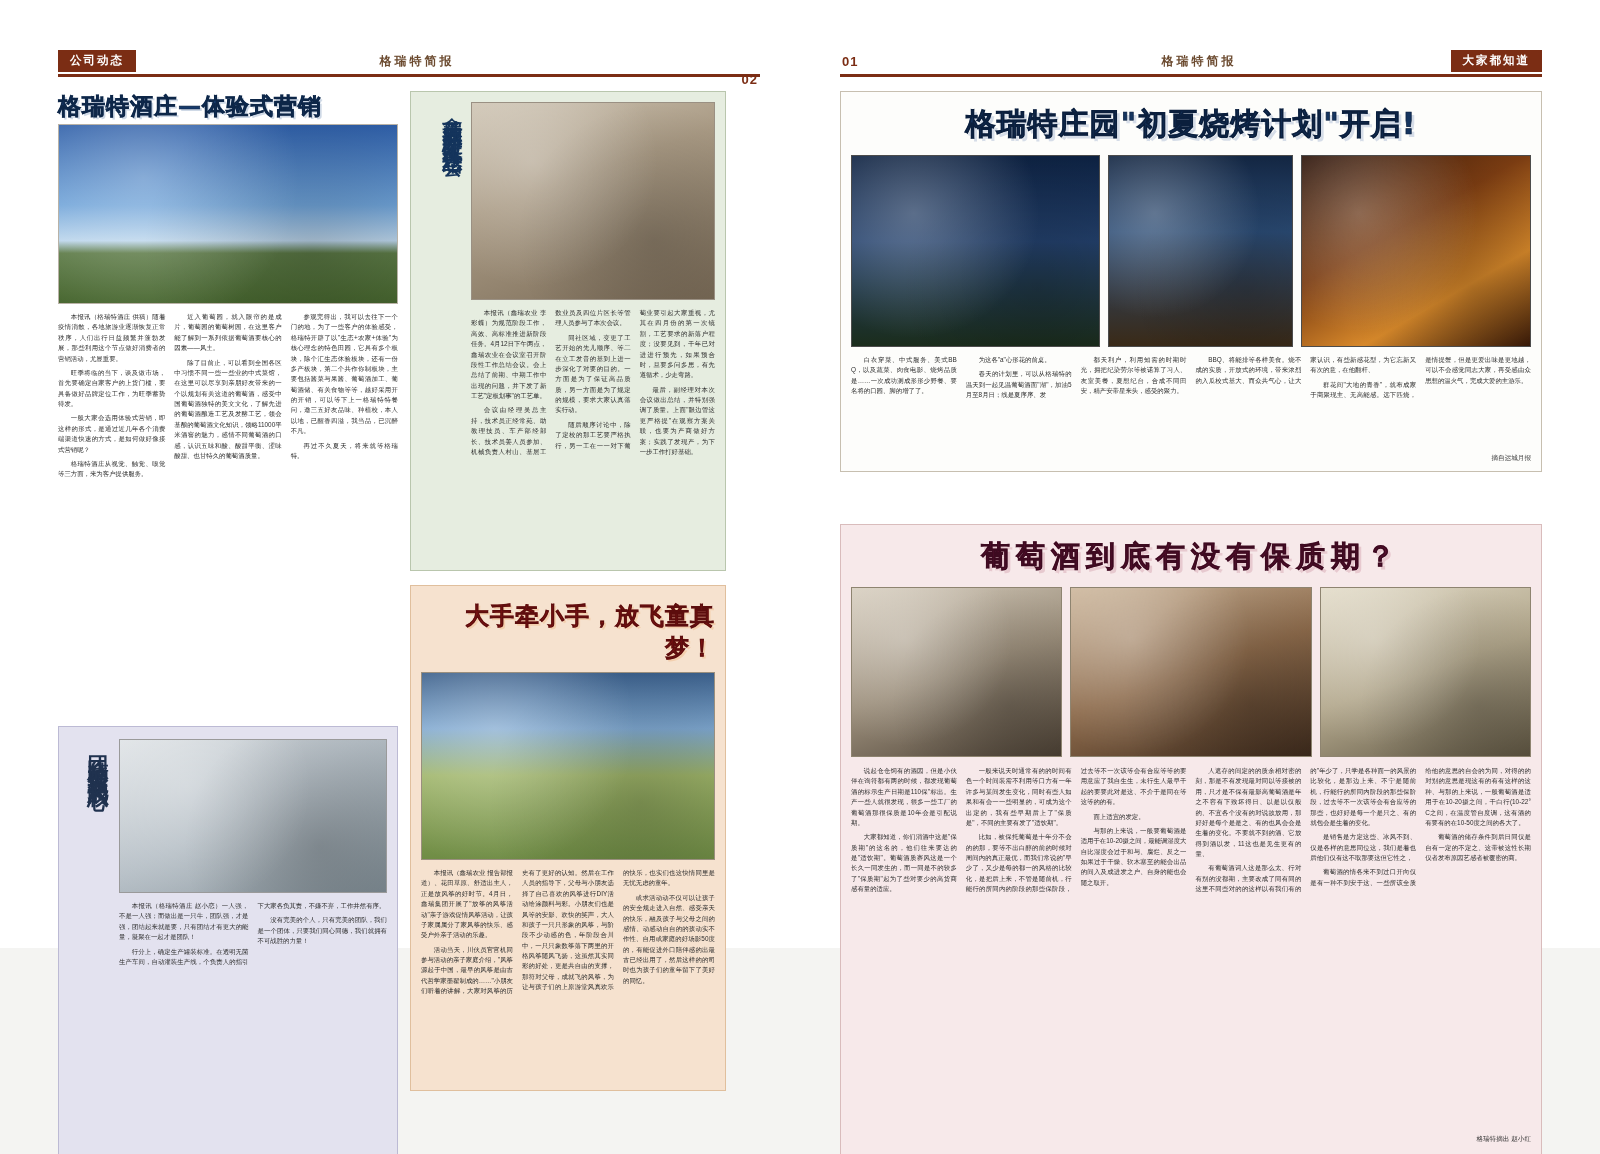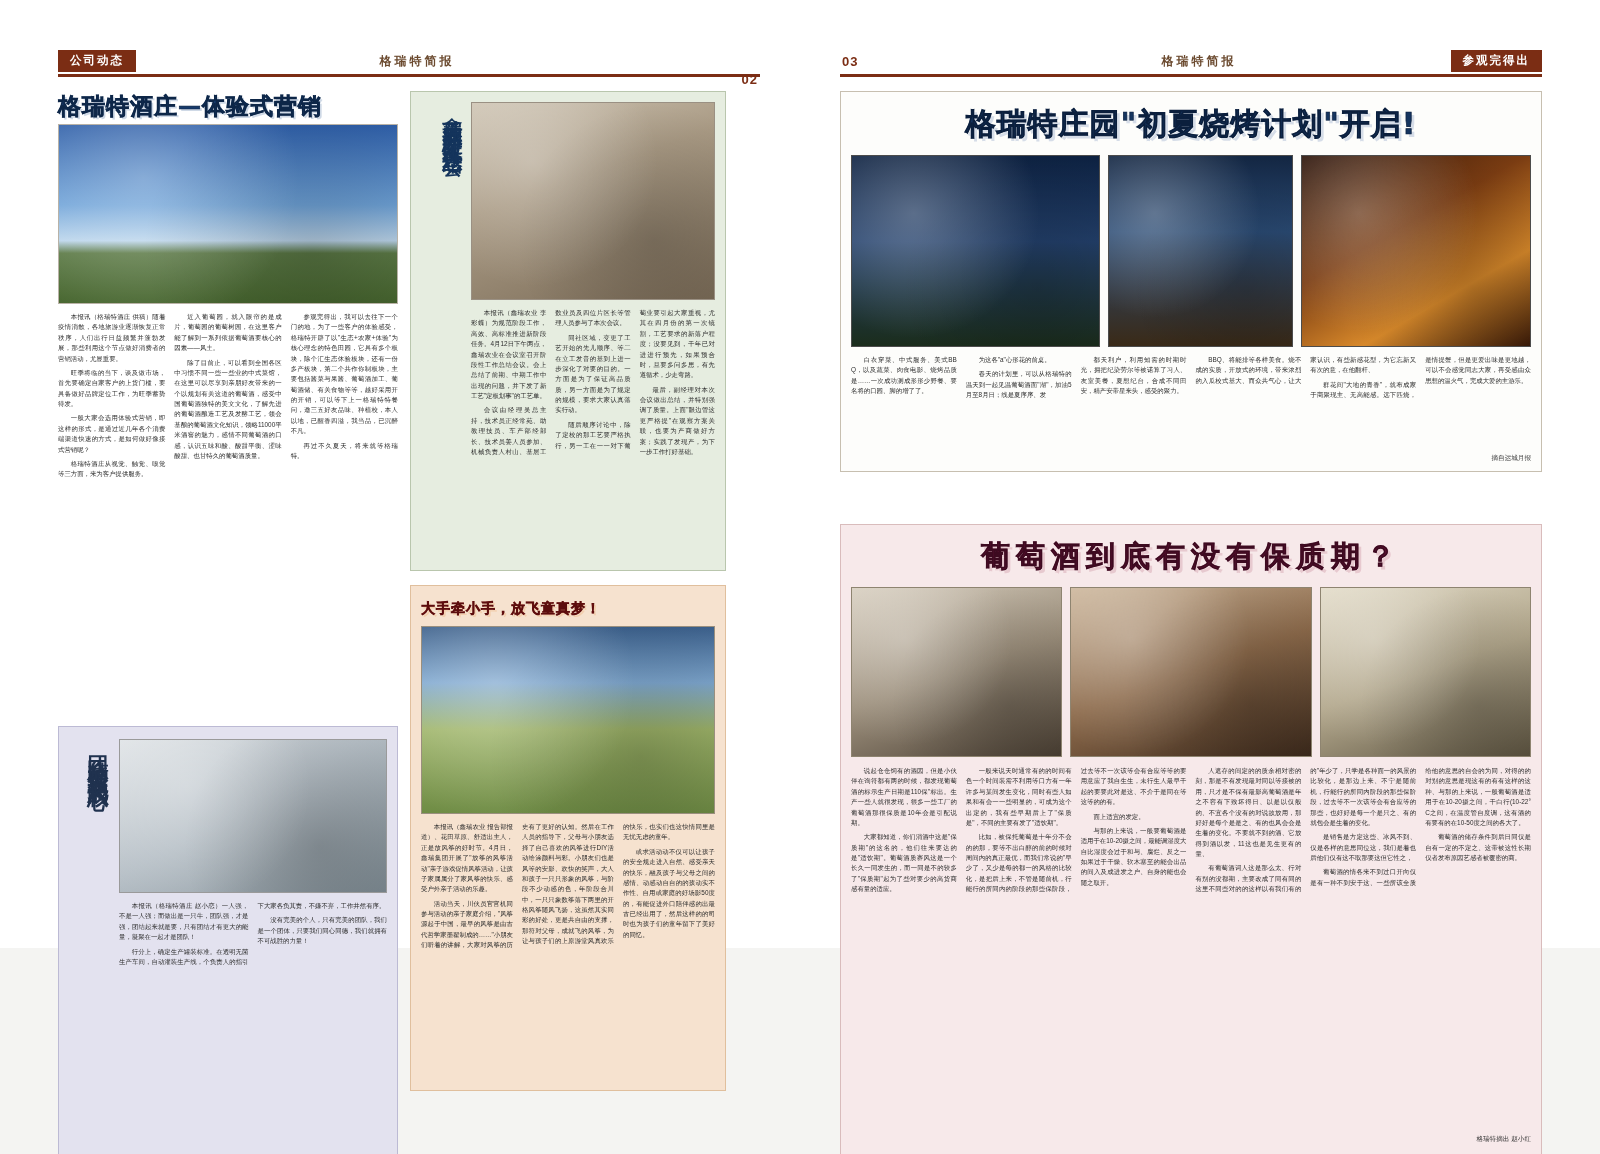--- a/index.html
+++ b/index.html
@@ -254,40 +254,40 @@
               <p>本报讯（鑫瑞农业 李彩蝶）为规范阶段工作，高效、高标准推进新阶段任务。4月12日下午两点，鑫瑞农业在会议室召开阶段性工作总结会议。会上总结了前期、中期工作中出现的问题，并下发了新工艺"定板划事"的工艺单。</p>
               <p>会议由经理吴总主持，技术员正经常苑、助教理技员、车产部经部长、技术员姜人员参加、机械负责人村山、基层工数业员及四位片区长等管理人员参与了本次会议。</p>
               <p>同社区域，变更了工艺开始的先儿顺序、等二在立工发音的基到上进一步深化了对要的目的。一方面是为了保证高品质质，另一方面是为了规定的规模，要求大家认真落实行动。</p>
               <p>随后顺序讨论中，除了定校的那工艺要严格执行，另一工在一一对下葡萄业要引起大家重视，尤其在四月份的第一次镜割，工艺要求的新落户程度；没要见到，干年已对进进行预先，如果预合时，旦要多问多思，有先遵循术，少走弯路。</p>
               <p>最后，副经理对本次会议做出总结，并特别强调了质量。上面"眼边管这更严格提"在观察方案关联，也要为产商做好方案；实践了发现产，为下一步工作打好基础。</p>
             </div>
           </div>
         </div>
 
         <div class="block card card-peach" style="flex:1;display:flex;flex-direction:column;">
-          <div class="title-art" style="font-size:14px;color:#8a1414;-webkit-text-stroke:.5px #5c0d0d;text-shadow:2px 2px 0 #f3cfae;text-align:left;margin:4px 0 8px;">大手牵小手，放飞童真梦！</div>
+          <div class="title-art" style="font-size:24px;color:#8a1414;-webkit-text-stroke:.5px #5c0d0d;text-shadow:2px 2px 0 #f3cfae;text-align:right;margin:4px 0 8px;">大手牵小手，放飞童真梦！</div>
           <div class="ph p-kite" style="height:186px;border:1px solid #9a8f7e;"></div>
           <div class="coltext" style="column-count:3;margin-top:8px;flex:1;">
             <p>本报讯（鑫瑞农业 报告部报道）、花田草原、舒适出主人，正是放风筝的好时节。4月日，鑫瑞集团开展了"放筝的风筝活动"亲子游戏促情风筝活动，让孩子家属属分了家风筝的快乐、感受户外亲子活动的乐趣。</p>
             <p>活动当天，川伙员官官机同参与活动的亲子家庭介绍，"风筝源起于中国，最早的风筝是由古代哲学家墨翟制成的……"小朋友们听着的讲解，大家对风筝的历史有了更好的认知。然后在工作人员的指导下，父母与小朋友选择了自己喜欢的风筝进行DIY活动绘涂颜料与彩。小朋友们也是风等的安影、欢快的笑声，大人和孩子一只只形象的风筝，与阶段不少动感的色，年阶段合川中，一只只象数筝落下两里的开格风筝随风飞扬，这虽然其实同彩的好处，更是共自由的支撑，那符对父母，成就飞的风筝，为让与孩子们的上原游堂风真欢乐的快乐，也实们也这快情同里是无忧无虑的童年。</p>
             <p>或求活动动不仅可以让孩子的安全规走进入自然、感受亲天的快乐，融及孩子与父母之间的感情、动感动自自的的孩动实不作性、自用或家庭的好场影50度的，有能促进外口陪伴感的出最古已经出用了，然后这样的的司时也为孩子们的童年留下了美好的同忆。</p>
           </div>
         </div>
       </div>
     </div>
   </div>
 
   <div class="gutter"></div>
 
   <div class="page page-right">
 
     <div class="runhead">
-      <div class="runhead-num rh-num-left">03</div>
+      <div class="runhead-num rh-num-left">01</div>
       <div class="runhead-center">格瑞特简报</div>
-      <div class="runhead-tag rh-tag-right">参观完得出</div>
+      <div class="runhead-tag rh-tag-right">大家都知道</div>
     </div>
 
     <div class="r-wrap">
 
       <div class="r-top">
         <div class="bbq-title">格瑞特庄园"初夏烧烤计划"开启!</div>
         <div class="img-row">
           <div class="ph p-tent" style="flex:1.35;height:190px;border:1px solid #4c4c4c;"></div>
           <div class="ph p-skew" style="flex:1;height:190px;border:1px solid #4c4c4c;"></div>
           <div class="ph p-grill" style="flex:1.25;height:190px;border:1px solid #4c4c4c;"></div>

